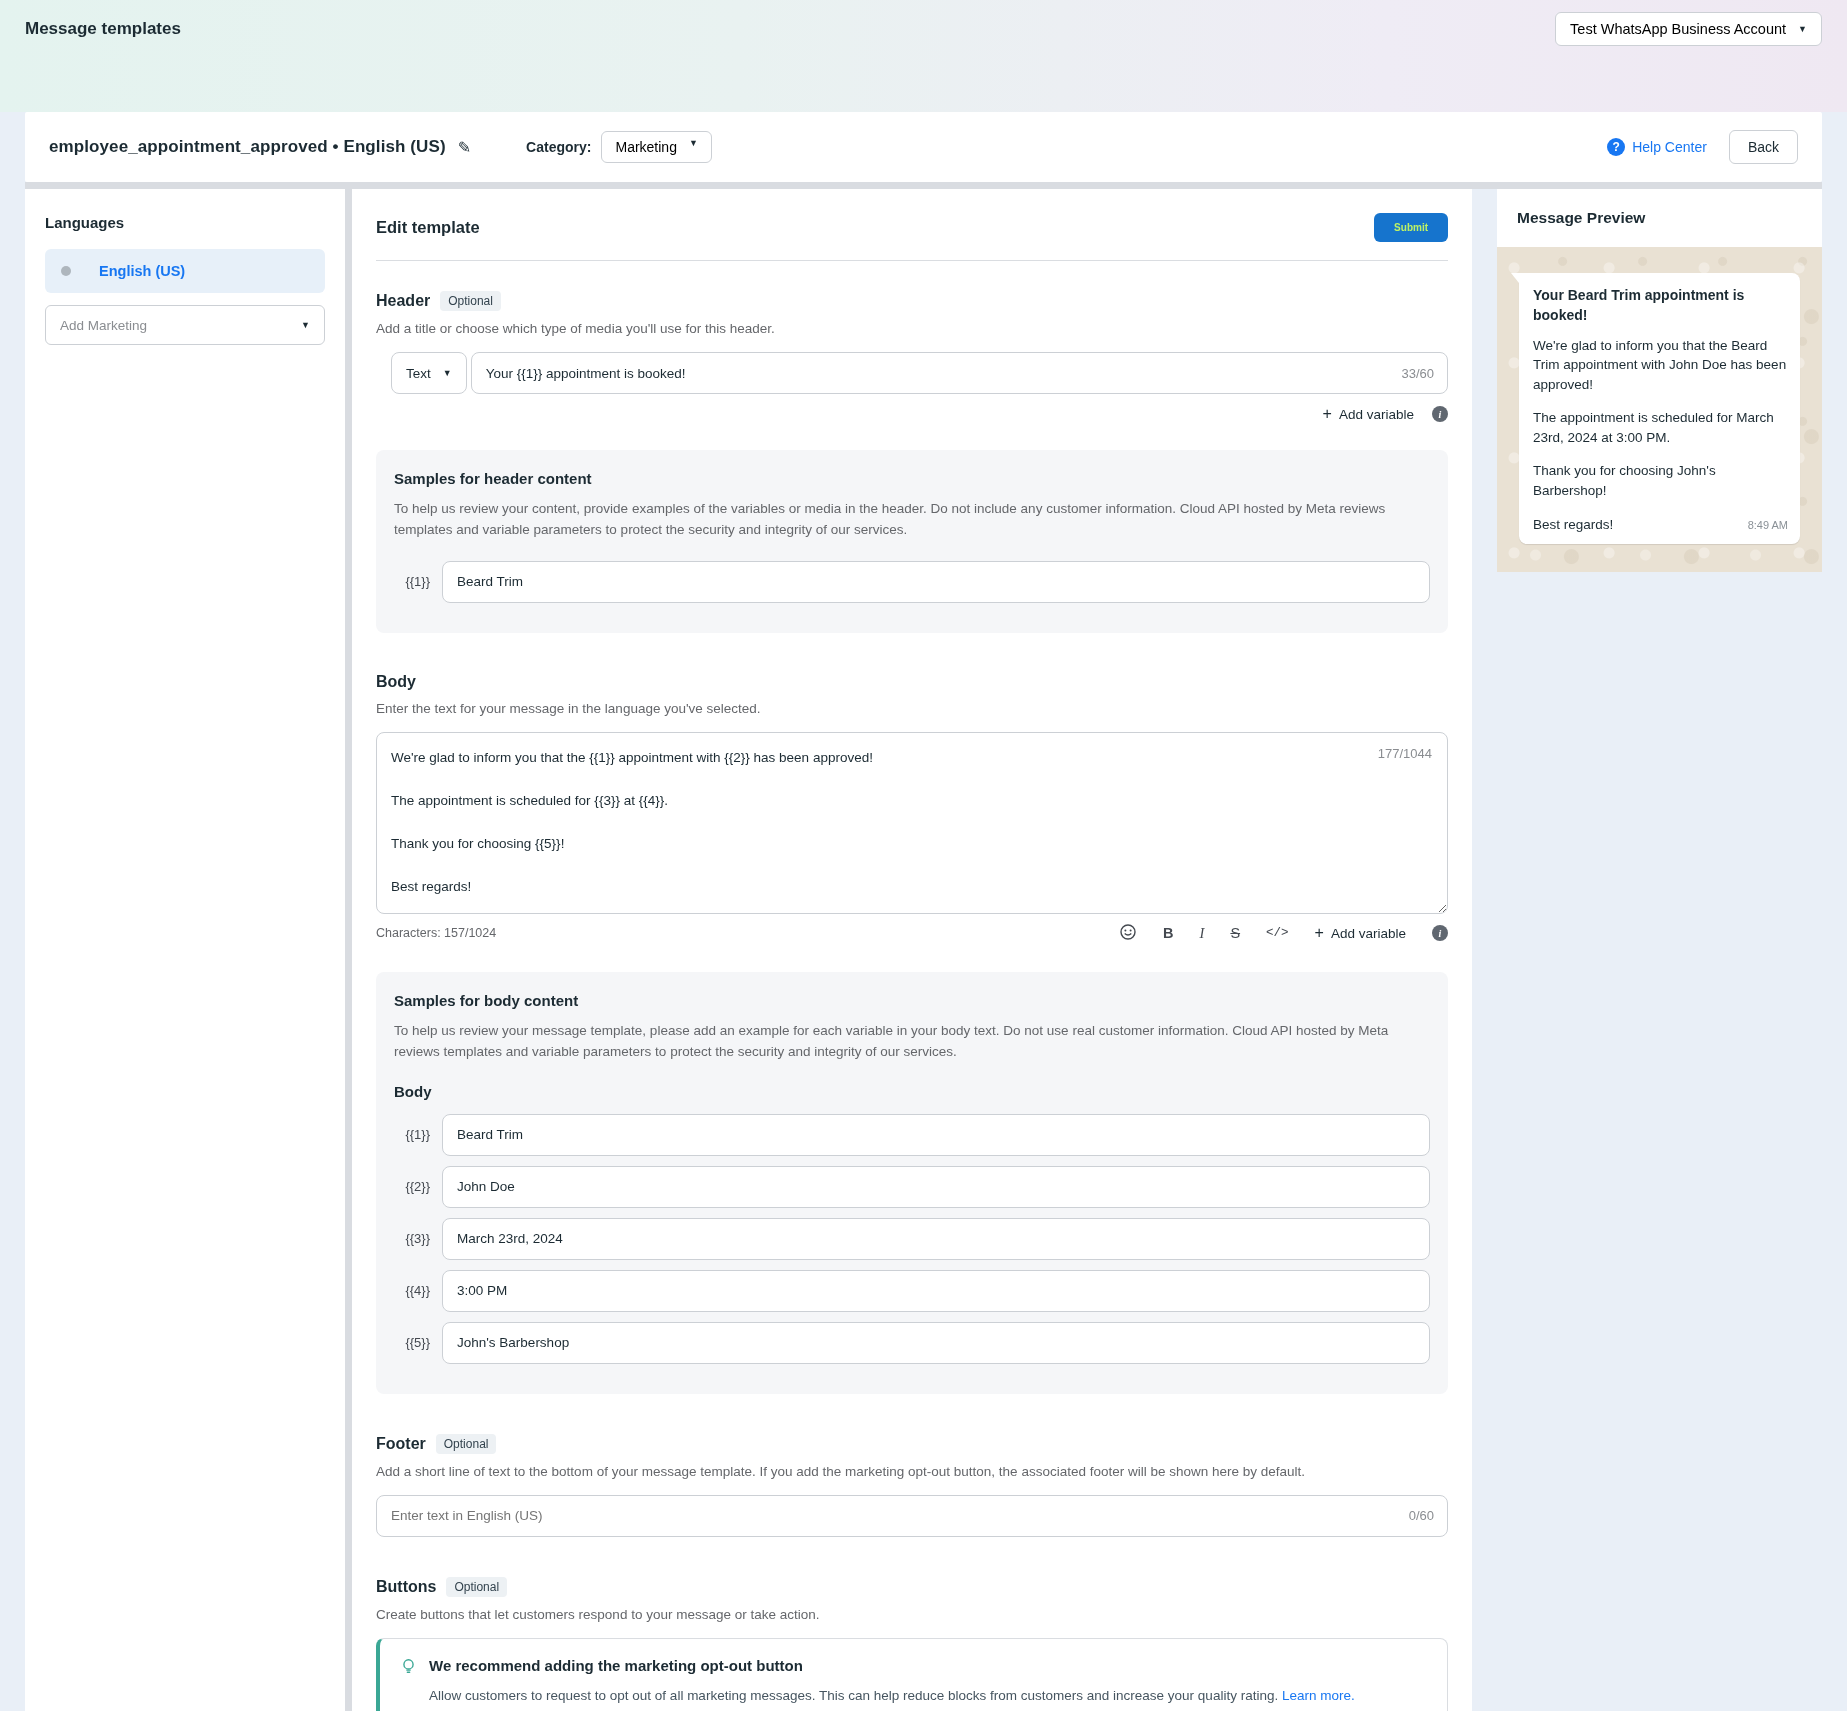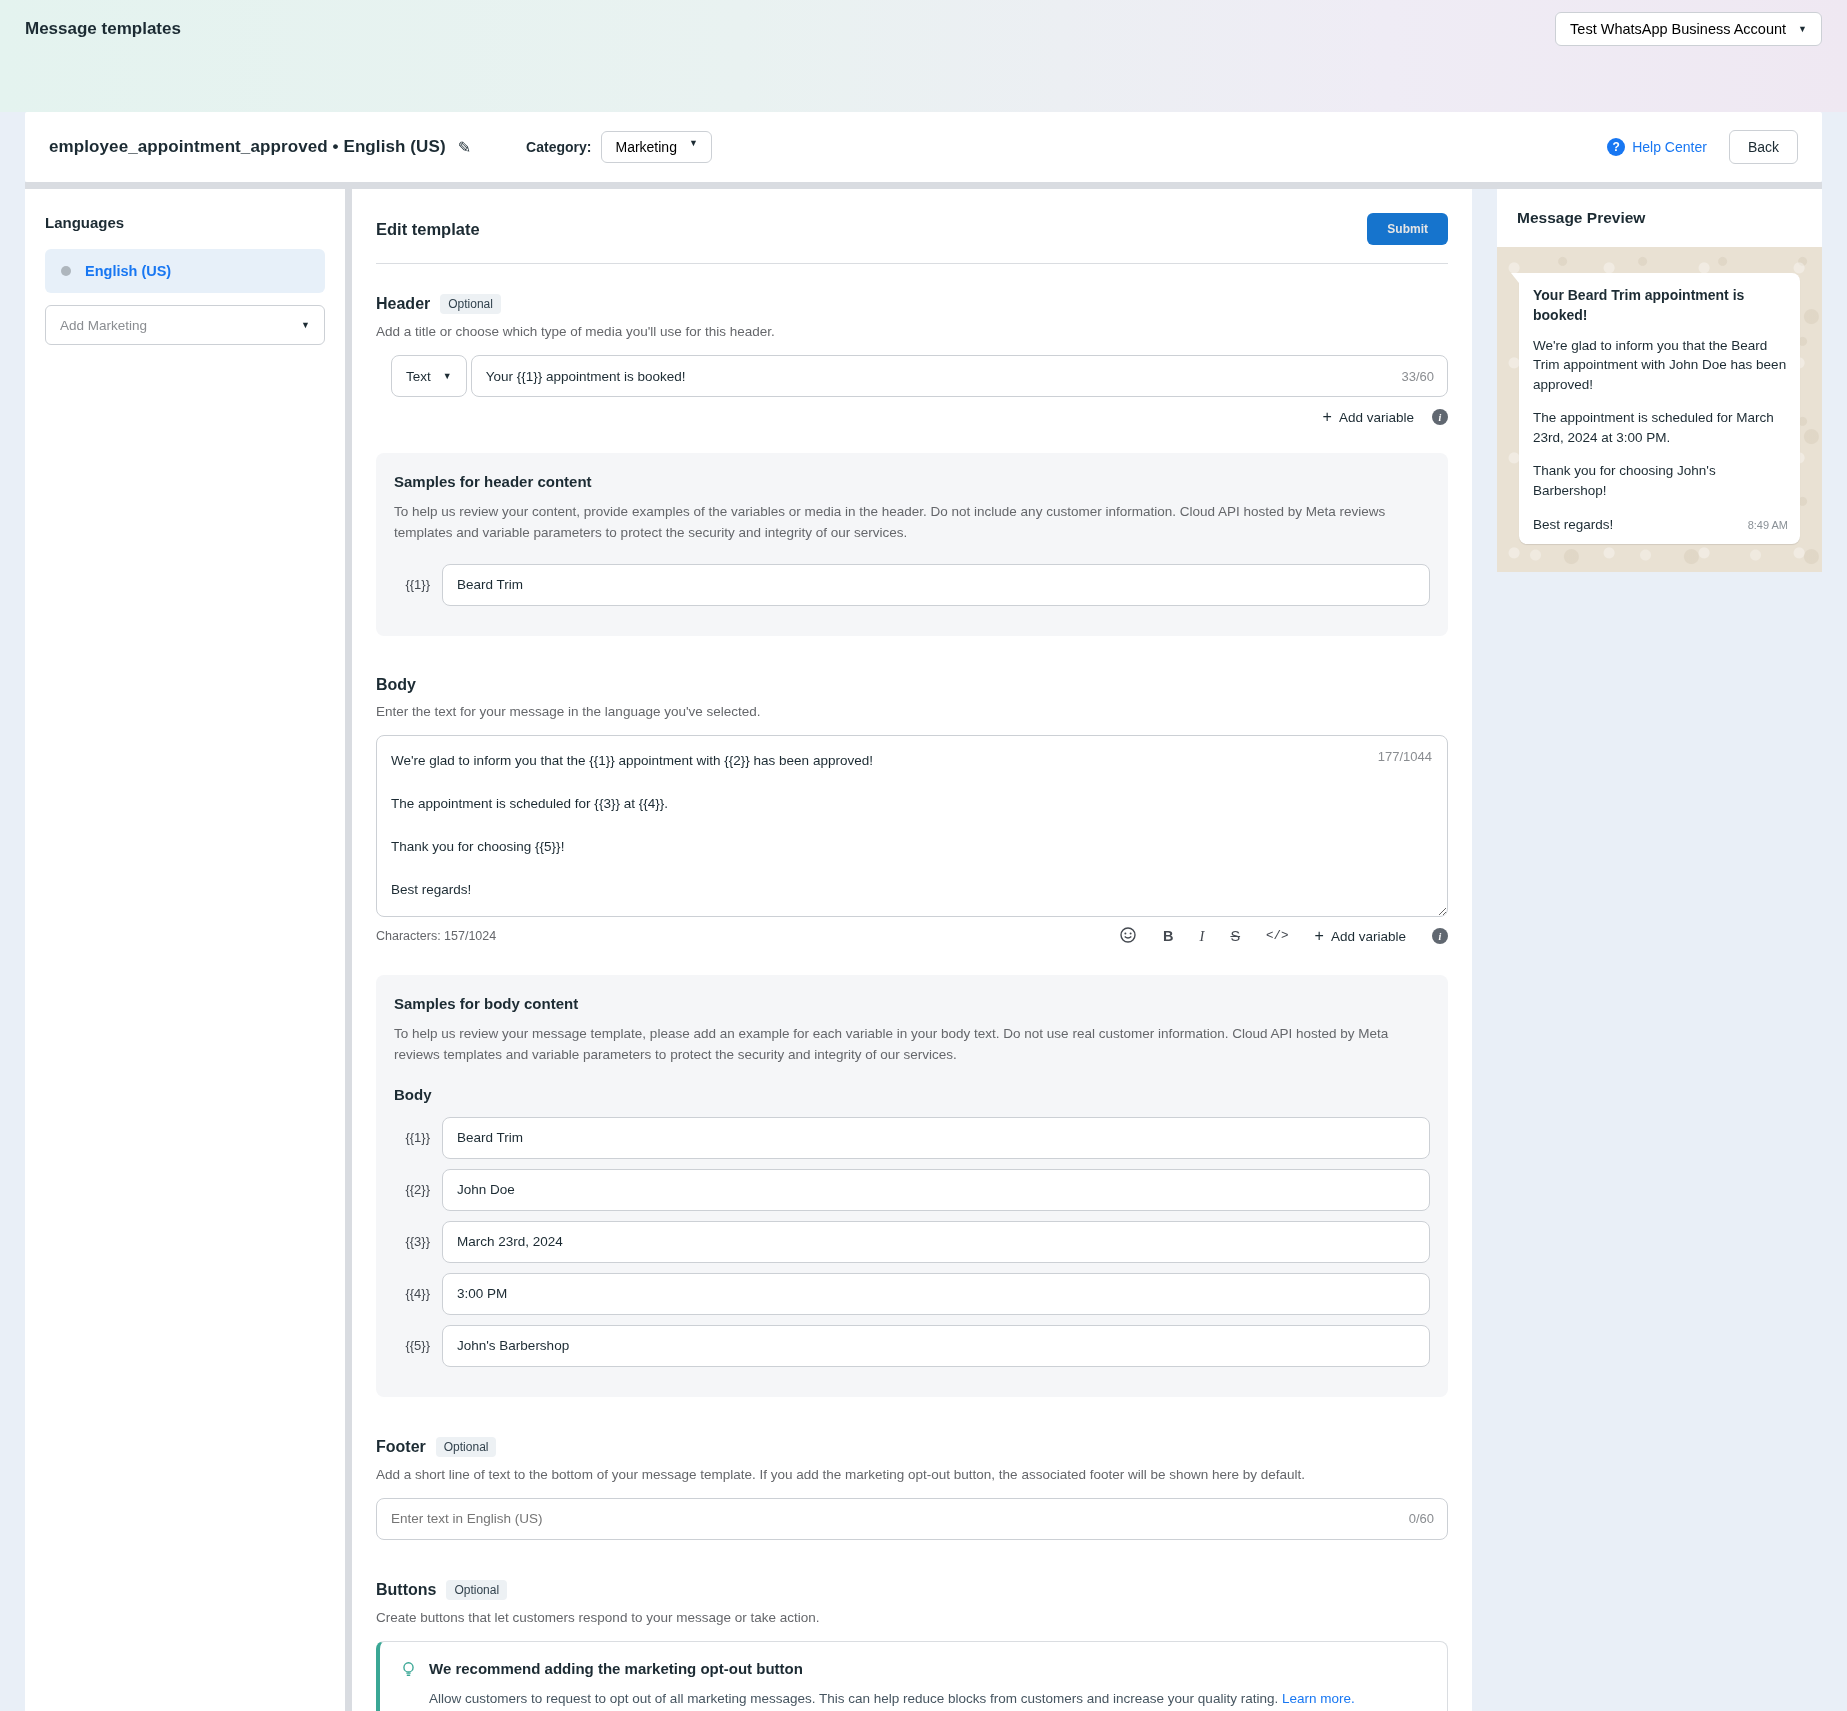--- a/index.html
+++ b/index.html
@@ -53,36 +53,36 @@
   }
   .hstrip { height:7px; background:#d9dce1; }
   .content-row { display:flex; align-items:stretch; min-height:1484px; }
   .vstrip { width:7px; background:#d9dce1; }
   .spacer { width:25px; }
   
   .sidebar { width:320px; background:#fff; padding:25px 20px; }
   .sidebar-title { font-size:15px; font-weight:bold; margin-bottom:18px; }
   .lang-item {
     background:#e7f0f9; border-radius:6px; height:44px; display:flex; align-items:center;
-    padding:8px 16px; gap:14px; cursor:pointer; margin-bottom:12px;
+    padding:8px 16px; gap:28px; cursor:pointer; margin-bottom:12px;
   }
   .status-dot { width:10px; height:10px; border-radius:50%; background:#aeb6bd; }
   .lang-label { color:#1877f2; font-size:14.5px; font-weight:bold; }
   .add-lang {
     border:1px solid #ccd0d5; border-radius:6px; height:40px; display:flex; align-items:center;
     justify-content:space-between; padding:0 14px; color:#8a8d91; font-size:13.5px; cursor:pointer;
     background:#fff;
   }
   
   .main { flex:1; background:#fff; padding:24px 24px 30px 24px; }
   .editor-head { display:flex; align-items:center; justify-content:space-between; }
   .editor-title { font-size:16.5px; font-weight:bold; }
   .submit-btn {
-    background:#1674cd; color:#e5e5e5; border:none; border-radius:6px;
-    padding:9px 20px; font-size:12px; font-weight:bold; cursor:pointer;
+    background:#1674cd; color:#bef264; border:none; border-radius:6px;
+    padding:9px 20px; font-size:10px; font-weight:bold; cursor:pointer;
   }
   .divider { height:1px; background:#dadde1; margin:18px 0 30px 0; }
   .section-head { display:flex; align-items:center; gap:10px; margin-bottom:10px; }
   .section-title { font-size:16px; font-weight:bold; }
   .pill {
     background:#edf1f4; color:#33434e; font-size:12px; border-radius:4px;
     padding:3px 8px;
   }
   .desc { color:#65676b; font-size:13.5px; margin-bottom:16px; }
   .header-input-row { display:flex; gap:4px;padding-left:15px; }

